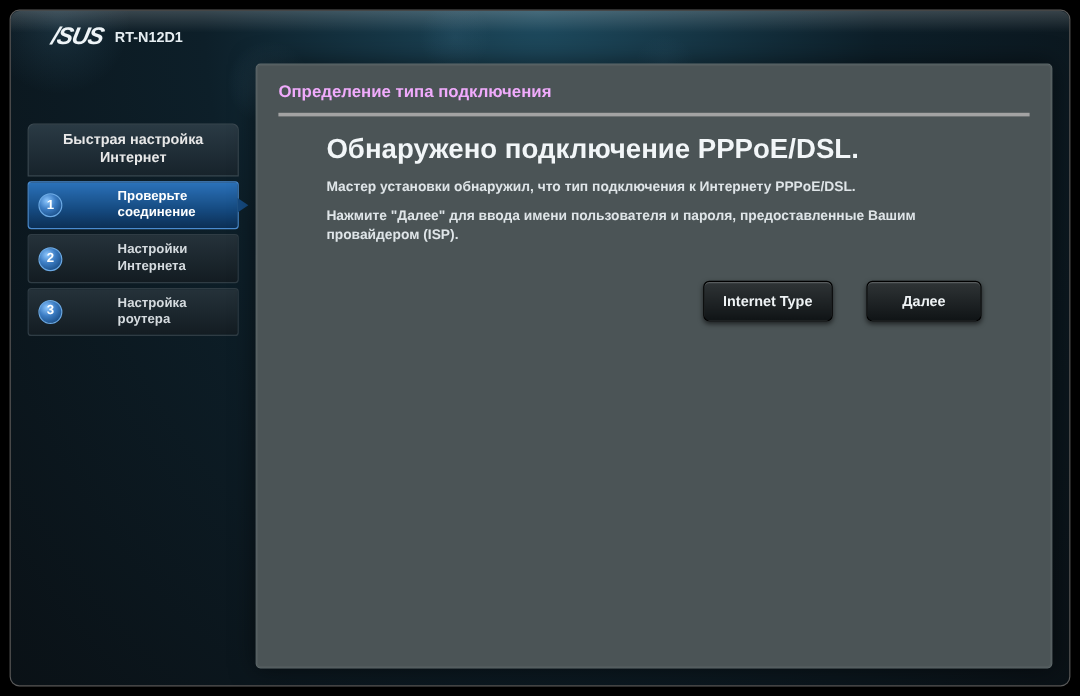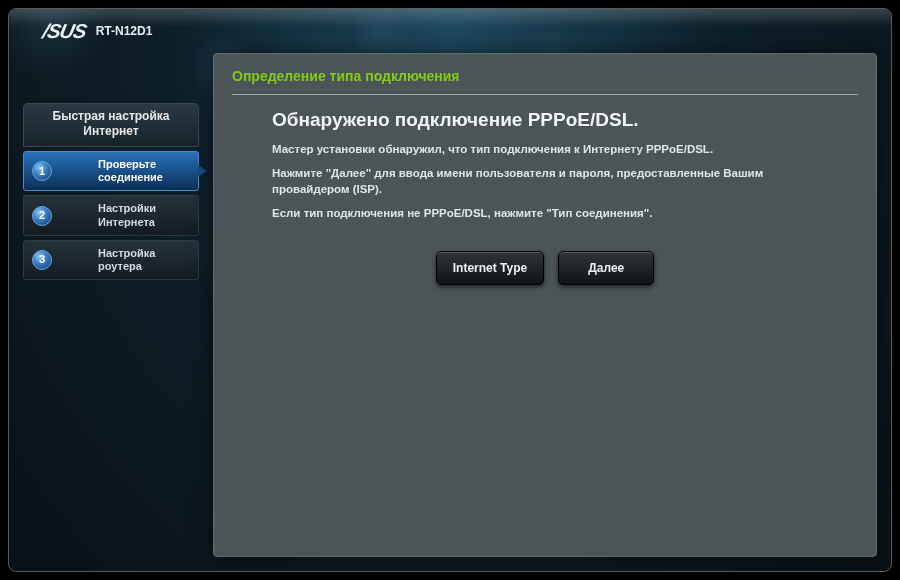--- a/index.html
+++ b/index.html
@@ -71,28 +71,28 @@
     flex: 1; margin-left: 14px;
     background: #4b5456;
     border: 1px solid #5e686a;
     border-radius: 4px;
     box-shadow: inset 0 0 0 1px rgba(255,255,255,0.04), 0 0 20px rgba(0,0,0,0.5);
     color: #e8eff2;
     padding: 14px 18px 18px 18px;
     position: relative;
   }
   .panel-head {
-    font-size: 14px; font-weight: bold; color: #84cc16;
+    font-size: 14px; font-weight: bold; color: #f0abfc;
     padding-bottom: 10px; margin-bottom: 14px;
-    border-bottom: 1px solid #a3a3a3;
+    border-bottom: 3px solid #a3a3a3;
   }
   .content { padding: 0 40px; }
-  .content h2 { font-size: 19px; font-weight: bold; margin-bottom: 10px; color: #f2f6f8; }
+  .content h2 { font-size: 23px; font-weight: bold; margin-bottom: 10px; color: #f2f6f8; }
   .content p { font-size: 11.5px; color: #dfe5e8; margin-bottom: 8px; line-height: 1.4; font-weight: bold; }
-  .btn-row { display: flex; justify-content: center; gap: 14px; margin-top: 30px; }
+  .btn-row { display: flex; justify-content: flex-end; gap: 28px; margin-top: 30px; }
   .btn {
     min-width: 96px; padding: 9px 16px;
     background: linear-gradient(to bottom, #2f3436 0%, #101416 100%);
     border: 1px solid #000; border-radius: 5px;
     color: #eef2f4; font-size: 12px; font-weight: bold; text-align: center;
     cursor: pointer;
     box-shadow: inset 0 1px 0 rgba(255,255,255,0.2), 0 2px 4px rgba(0,0,0,0.6);
   }
   
   .deco { position: absolute; border-radius: 50%; pointer-events: none; }
@@ -135,21 +135,20 @@
           <span class="step-label">Настройка роутера</span>
         </div>
       </div>
 
       <div class="main">
         <div class="panel-head">Определение типа подключения</div>
         <div class="content">
           <h2>Обнаружено подключение PPPoE/DSL.</h2>
           <p>Мастер установки обнаружил, что тип подключения к Интернету PPPoE/DSL.</p>
           <p>Нажмите "Далее" для ввода имени пользователя и пароля, предоставленные Вашим провайдером (ISP).</p>
-          <p>Если тип подключения не PPPoE/DSL, нажмите "Тип соединения".</p>
           <div class="btn-row">
             <div class="btn">Internet Type</div>
             <div class="btn">Далее</div>
           </div>
         </div>
       </div>
 
     </div>
   </div>
 </div>

